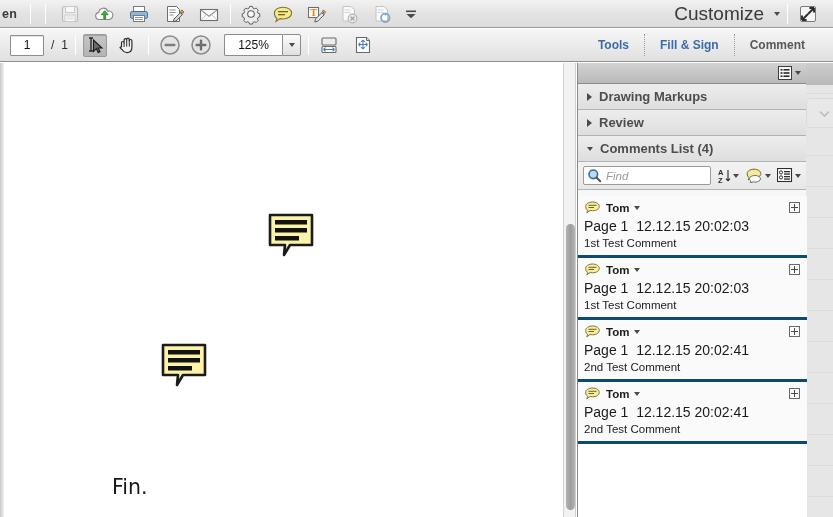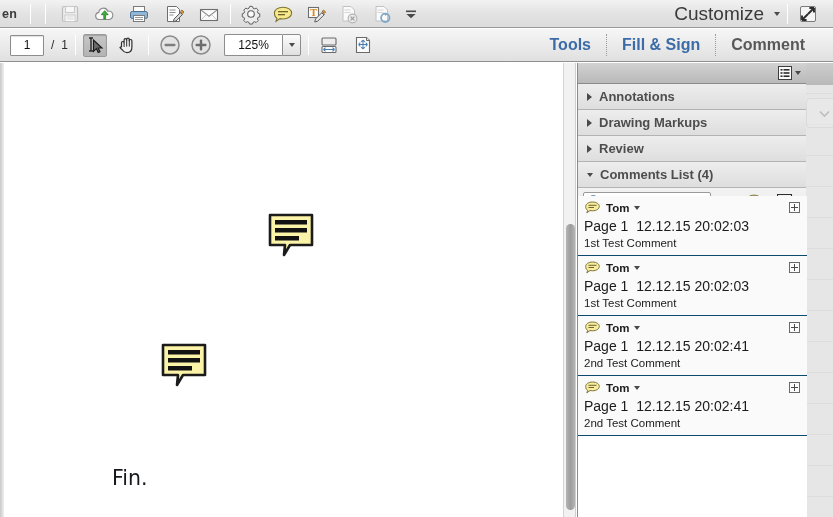--- a/index.html
+++ b/index.html
@@ -80,21 +80,21 @@
     font-size: 12px; color: #111; text-align: center; line-height: 20px;
   }
   .zoom-drop {
     width: 19px; height: 22px;
     background: linear-gradient(to bottom,#fcfcfc,#e0e0e0);
     border: 1px solid #8d8d8d; border-radius: 0 2px 2px 0;
     display: flex; align-items: center; justify-content: center;
   }
   .customize-label { font-size: 19px; color: #3a3a3a; }
   .right-tabs { margin-left: auto; display: flex; align-items: center; height: 100%; }
-  .tab-link { font-size: 16px; font-weight: bold; color: #3b6ca8; padding: 0 6px; }
+  .tab-link { font-size: 12px; font-weight: bold; color: #3b6ca8; padding: 0 6px; }
   .tab-link.active { color: #585858; }
 
   
   .doc-pane {
     position: absolute; left: 0; top: 63px; width: 563px; height: 454px;
     background: #ffffff; overflow: hidden;
   }
   .doc-line {
     position: absolute; font-size: 20.5px; color: #16181c;
     font-family: "DejaVu Sans", sans-serif; white-space: nowrap;
@@ -149,21 +149,21 @@
     border-radius: 2px; display: flex; align-items: center; padding-left: 3px; gap: 4px;
   }
   .find-placeholder { font-size: 11.5px; color: #9a9a9a; font-style: italic; }
   .find-tool { display: flex; align-items: center; gap: 2px; }
 
   .comments-list {
     position: absolute; left: 0; top: 133px; width: 229px; height: 321px;
     background: #ffffff; overflow: hidden;
   }
   .comment-item {
-    background: #fafafa; border-bottom: 1px solid #0c4a6e;
+    background: #fafafa; border-bottom: 3px solid #0c4a6e;
     padding: 5px 6px 6px 6px; position: relative;
   }
   .comment-head { display: flex; align-items: center; gap: 5px; }
   .comment-author { font-size: 11.5px; font-weight: bold; color: #1b1b1b; }
   .comment-meta { font-size: 14px; color: #1b1b1b; margin-top: 3px; }
   .comment-body { font-size: 11.5px; color: #1b1b1b; margin-top: 3px; }
   .expand-box {
     position: absolute; right: 7px; top: 6px; width: 11px; height: 11px;
     border: 1px solid #6a6a6a; background: #fbfbfb;
   }
@@ -389,21 +389,21 @@
     <div class="right-tabs">
       <span class="tab-link">Tools</span>
       <span class="tb-sep-dot"></span>
       <span class="tab-link">Fill &amp; Sign</span>
       <span class="tb-sep-dot"></span>
       <span class="tab-link active" style="margin-right:22px">Comment</span>
     </div>
   </div>
 
   <div class="doc-pane">
-    <div class="doc-line" style="left:112px; top:403px;">Fin.</div>
+    <div class="doc-line" style="left:112px; top:412px;">Fin.</div>
 
     <div class="note-icon" style="left:267px; top:150px;">
       <svg width="48" height="44" viewBox="0 0 48 44">
         <path d="M3 2 h42 v30 h-22 l-6 10 l1 -10 h-15 z" fill="#fbf3a8" stroke="#1b1b1b" stroke-width="2.6" stroke-linejoin="round"></path>
         <rect x="8" y="7" width="32" height="4.5" fill="#121212"></rect>
         <rect x="8" y="15" width="32" height="4.5" fill="#121212"></rect>
         <rect x="8" y="23" width="24" height="4.5" fill="#121212"></rect>
       </svg>
     </div>
 
@@ -430,24 +430,20 @@
         <rect x="2.5" y="3" width="2" height="1.6" fill="#2b2b2b"></rect>
         <rect x="5.5" y="3" width="6" height="1.6" fill="#2b2b2b"></rect>
         <rect x="2.5" y="6.2" width="2" height="1.6" fill="#2b2b2b"></rect>
         <rect x="5.5" y="6.2" width="6" height="1.6" fill="#2b2b2b"></rect>
         <rect x="2.5" y="9.4" width="2" height="1.6" fill="#2b2b2b"></rect>
         <rect x="5.5" y="9.4" width="6" height="1.6" fill="#2b2b2b"></rect>
       </svg>
       <span class="tri-down sm"></span>
     </div>
 
-    <div class="panel-section">
-      <span class="tri-right-sm"></span>
-      <span class="panel-section-title">Annotations</span>
-    </div>
     <div class="panel-section">
       <span class="tri-right-sm"></span>
       <span class="panel-section-title">Drawing Markups</span>
     </div>
     <div class="panel-section">
       <span class="tri-right-sm"></span>
       <span class="panel-section-title">Review</span>
     </div>
     <div class="panel-section">
       <span class="tri-down sm"></span>

